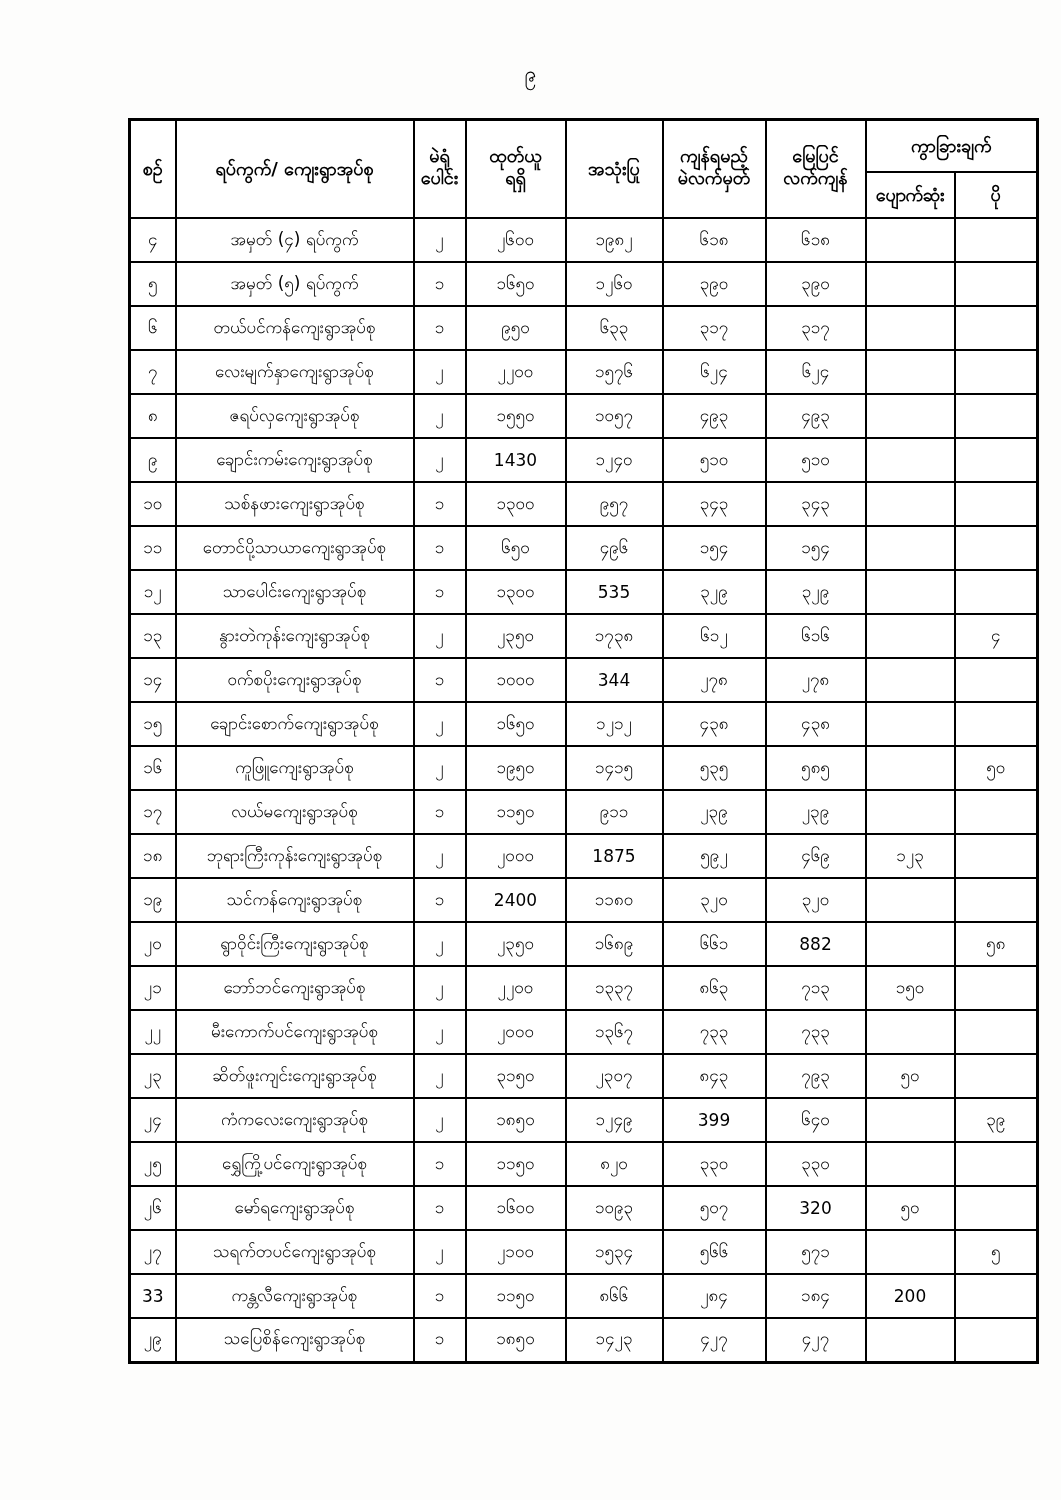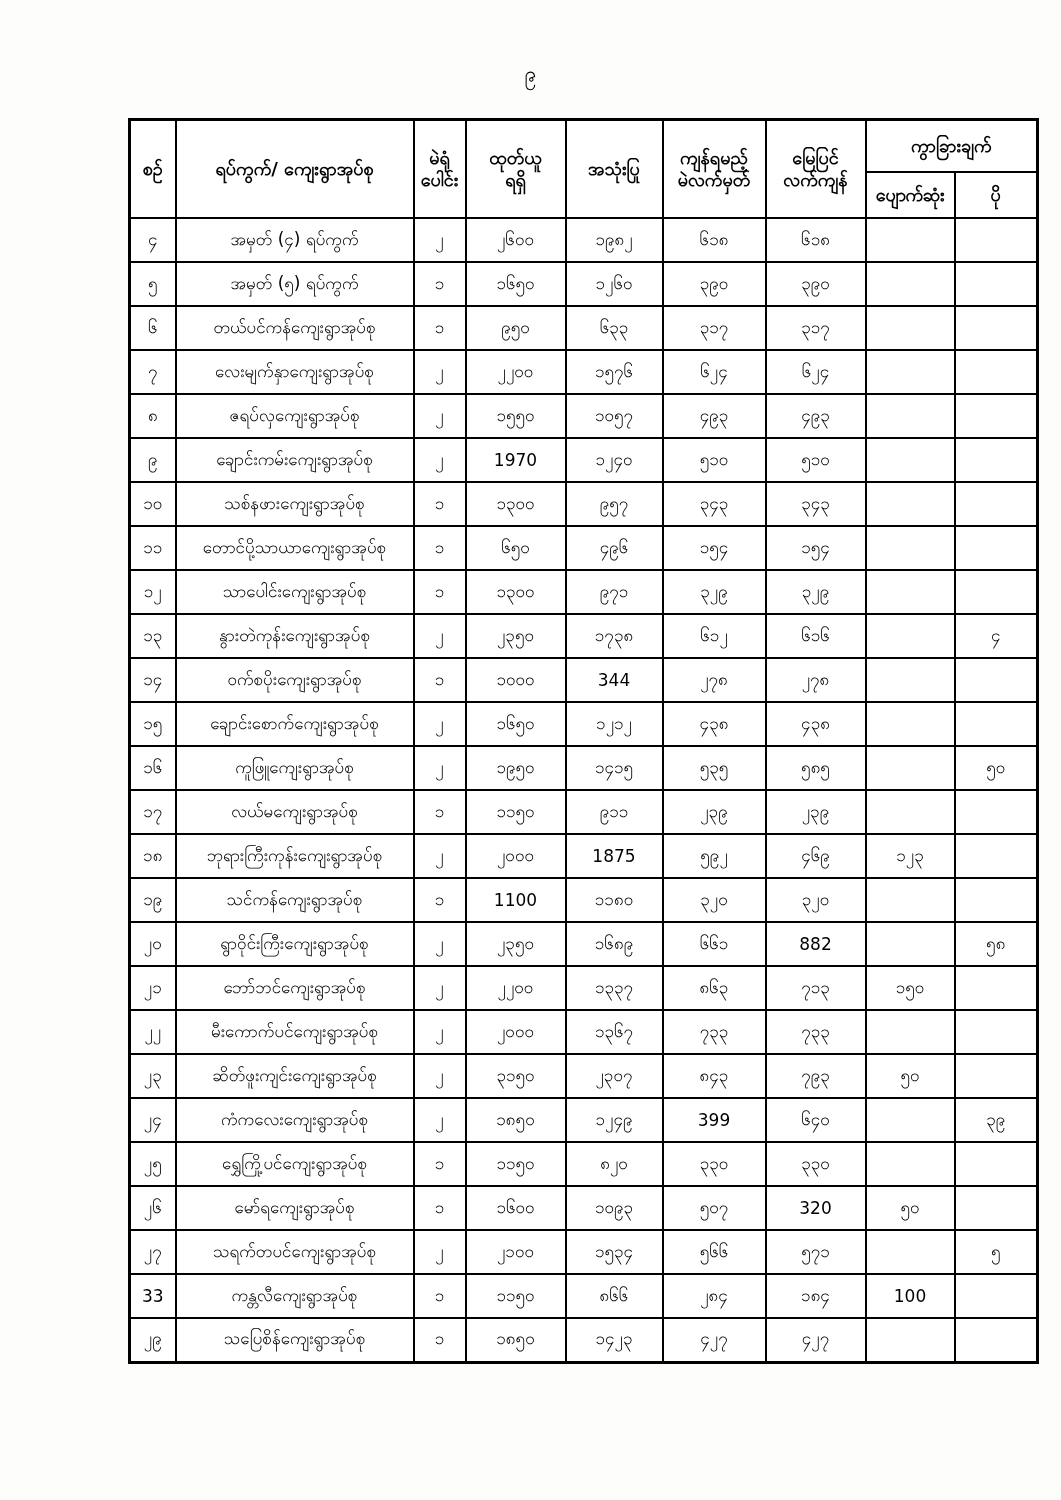--- a/index.html
+++ b/index.html
@@ -58,21 +58,21 @@
     font-weight: 400;
   }
   tr.hdr-top th { height: 50px; }
   tr.hdr-sub th { height: 44px; }
   tbody tr { height: 44px; }
   td.c-name {
     text-align: left;
     padding-left: 8px;
   }
   th.h-lost { font-size: 16px; letter-spacing: -0.5px; margin-top: 39px; }
-  .two-line { line-height: 1.2; }
+  .two-line { line-height: 1.2; font-family: Liberation Mono, monospace; }
 </style>
 </head>
 <body>
 
 <div class="page">
 
   <div class="page-number">၉</div>
 
   <table class="ballot-table">
     <colgroup>
@@ -180,21 +180,21 @@
     <td>၄၉၃</td>
     <td>၄၉၃</td>
     <td></td>
     <td></td>
   </tr>
 
   <tr>
     <td>၉</td>
     <td class="c-name">ချောင်းကမ်းကျေးရွာအုပ်စု</td>
     <td>၂</td>
-    <td>1970</td>
+    <td>1430</td>
     <td>၁၂၄၀</td>
     <td>၅၁၀</td>
     <td>၅၁၀</td>
     <td></td>
     <td></td>
   </tr>
 
   <tr>
     <td>၁၀</td>
     <td class="c-name">သစ်နဖားကျေးရွာအုပ်စု</td>
@@ -217,21 +217,21 @@
     <td>၁၅၄</td>
     <td></td>
     <td></td>
   </tr>
 
   <tr>
     <td>၁၂</td>
     <td class="c-name">သာပေါင်းကျေးရွာအုပ်စု</td>
     <td>၁</td>
     <td>၁၃၀၀</td>
-    <td>၉၇၁</td>
+    <td>535</td>
     <td>၃၂၉</td>
     <td>၃၂၉</td>
     <td></td>
     <td></td>
   </tr>
 
   <tr>
     <td>၁၃</td>
     <td class="c-name">နွားတဲကုန်းကျေးရွာအုပ်စု</td>
     <td>၂</td>
@@ -300,21 +300,21 @@
     <td>၅၉၂</td>
     <td>၄၆၉</td>
     <td>၁၂၃</td>
     <td></td>
   </tr>
 
   <tr>
     <td>၁၉</td>
     <td class="c-name">သင်ကန်ကျေးရွာအုပ်စု</td>
     <td>၁</td>
-    <td>1100</td>
+    <td>2400</td>
     <td>၁၁၈၀</td>
     <td>၃၂၀</td>
     <td>၃၂၀</td>
     <td></td>
     <td></td>
   </tr>
 
   <tr>
     <td>၂၀</td>
     <td class="c-name">ရွာဝိုင်းကြီးကျေးရွာအုပ်စု</td>
@@ -412,21 +412,21 @@
   </tr>
 
   <tr>
     <td>33</td>
     <td class="c-name">ကန္တလီကျေးရွာအုပ်စု</td>
     <td>၁</td>
     <td>၁၁၅၀</td>
     <td>၈၆၆</td>
     <td>၂၈၄</td>
     <td>၁၈၄</td>
-    <td>100</td>
+    <td>200</td>
     <td></td>
   </tr>
 
   <tr>
     <td>၂၉</td>
     <td class="c-name">သပြေစိန်ကျေးရွာအုပ်စု</td>
     <td>၁</td>
     <td>၁၈၅၀</td>
     <td>၁၄၂၃</td>
     <td>၄၂၇</td>

